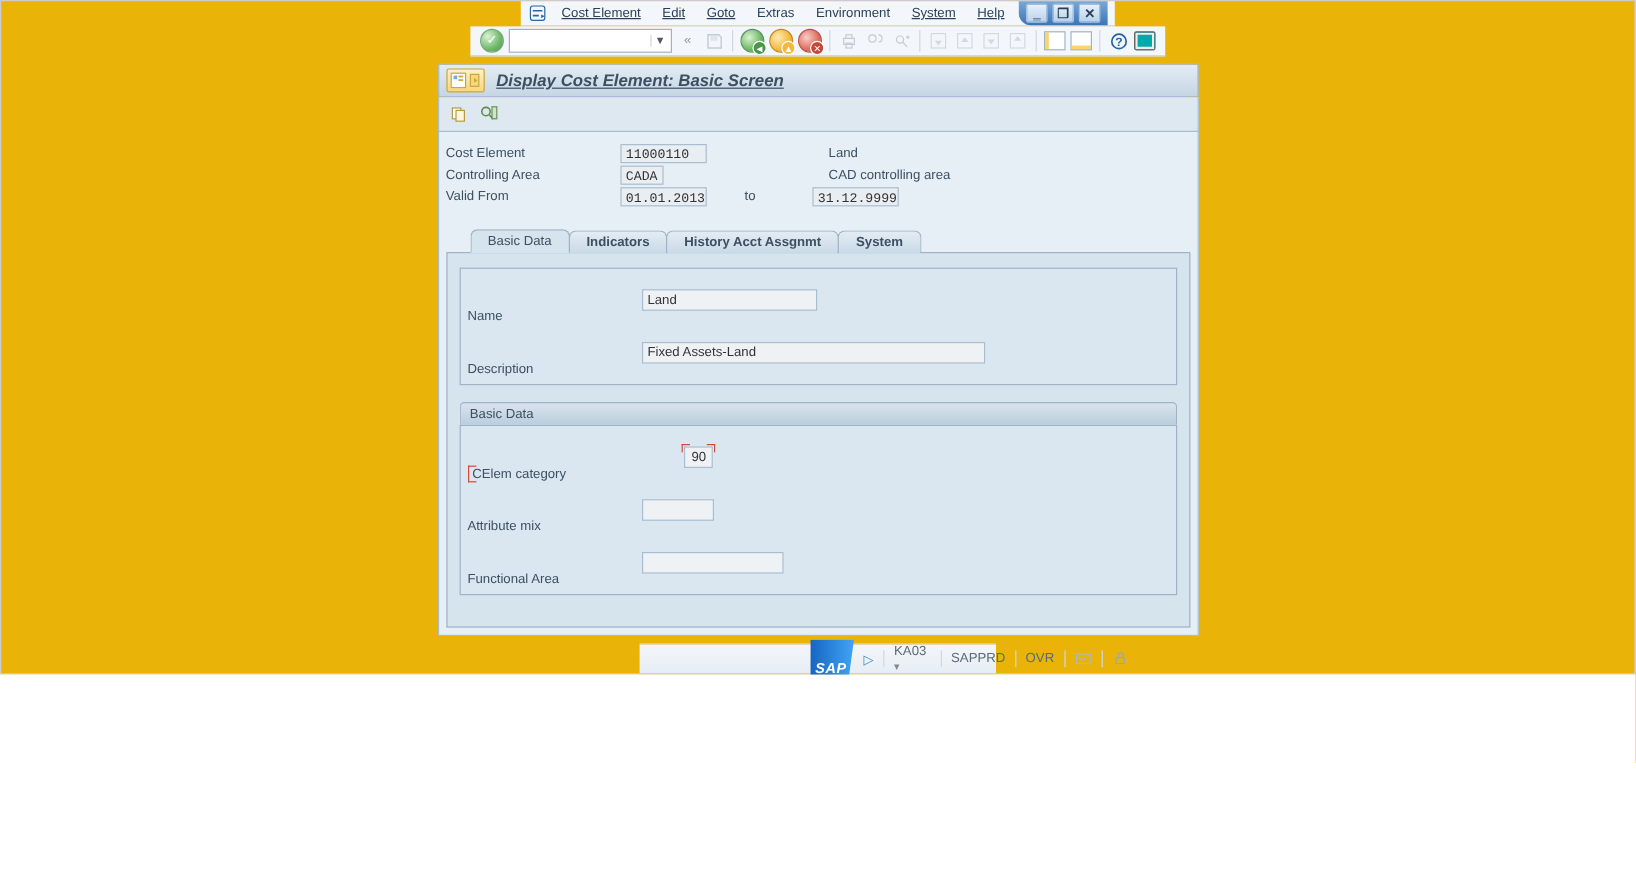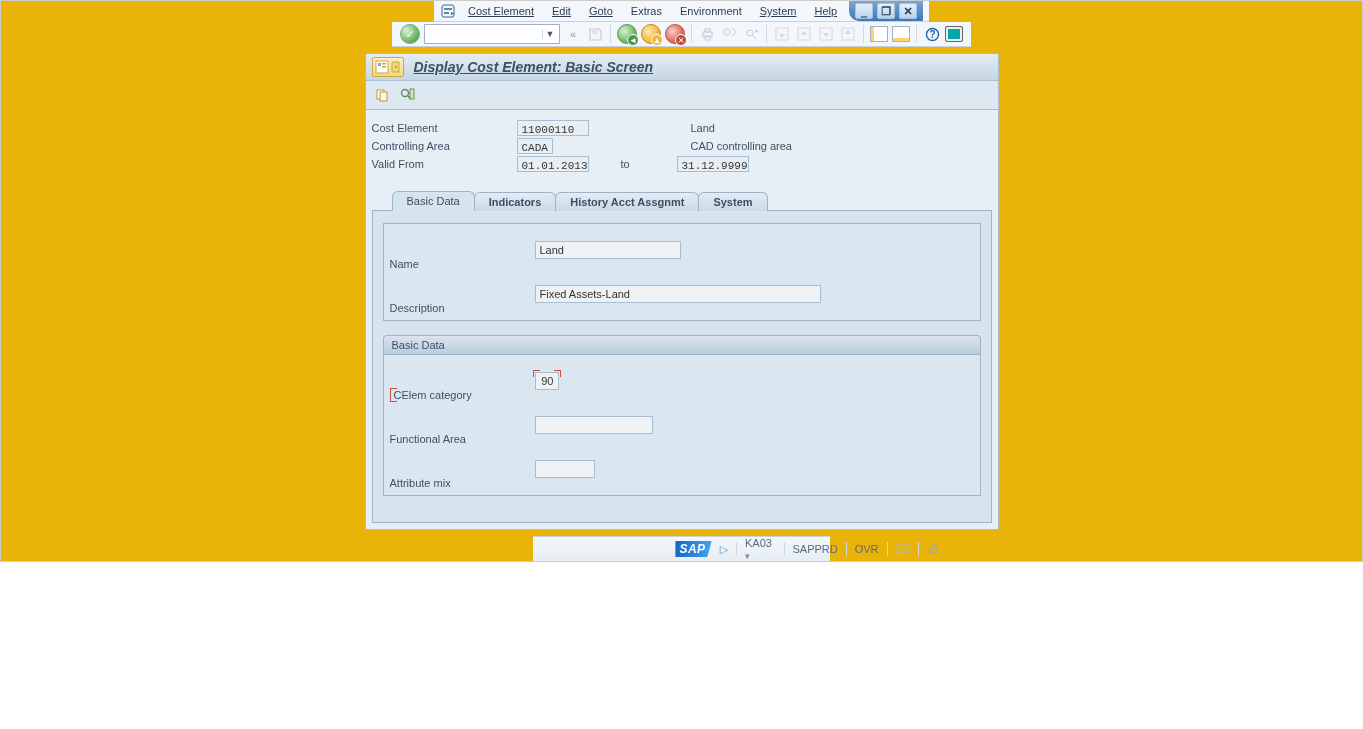--- a/index.html
+++ b/index.html
@@ -284,21 +284,21 @@
   .fval {
     background:#eef2f5;
     border:1px solid #a8bdcf;
     padding:1px 4px;
     font-size:11px;
     color:#333;
     height:18px;
     box-sizing:border-box;
     line-height:14px;
   }
-  .fval.tiny { width:24px; text-align:right; position:relative;}
+  .fval.tiny { width:24px; text-align:right; position:relative;margin-left:35px;}
   .fval.tiny.req-field { }
   .fval.tiny.req-field::before,
   .fval.tiny.req-field::after {
     content:'';
     position:absolute;
     width:6px;height:6px;
     border:1px solid #d14b3a;
   }
   .fval.tiny.req-field::before { left:-3px; top:-3px; border-right:none; border-bottom:none; }
   .fval.tiny.req-field::after  { right:-3px; top:-3px; border-left:none; border-bottom:none; }
@@ -316,21 +316,21 @@
     display:flex; align-items:center;
     padding:0 8px;
     font-size:11px;
     color:#5a6a7a;
     gap:8px;
   }
   .sap-logo {
     margin:0 auto;
     background:linear-gradient(90deg,#1565c0,#42a5f5);
     color:#fff; font-weight:bold; font-style:italic;
-    padding:1px 6px 1px 4px;
+    padding:17px 6px 1px 4px;
     clip-path: polygon(0 0,100% 0,88% 100%,0 100%);
     font-size:12px;
     letter-spacing:0.5px;
   }
   .bottom-band .sp { width:1px;height:14px;background:#cfd8e3;}
   .bottom-band .tri-play{ color:#4a90c2; font-size:11px;}
   .bottom-band .dd::after{ content:' ▾'; font-size:9px; color:#888;}
   .bottom-band .right { margin-left:auto; display:flex;align-items:center;gap:8px;}
   .bottom-band .ic {
     width:16px;height:14px;display:flex;align-items:center;justify-content:center;color:#8a98a6;
@@ -523,26 +523,26 @@
         </div>
 
         <div class="groupbox">
           <div class="gb-title">Basic Data</div>
           <div class="gb-body">
             <div class="form-row">
               <div class="flabel req" style="margin-left:4px;width:141px;">CElem category</div>
               <div class="fval tiny req-field">90</div>
             </div>
             <div class="form-row">
+              <div class="flabel">Attribute mix</div>
+              <div class="fval small empty"></div>
+            </div>
+            <div class="form-row">
               <div class="flabel">Functional Area</div>
               <div class="fval wide empty"></div>
-            </div>
-            <div class="form-row">
-              <div class="flabel">Attribute mix</div>
-              <div class="fval small empty"></div>
             </div>
           </div>
         </div>
 
       </div>
 
     </div>
   </div>
 
   <div class="bottom-band">

